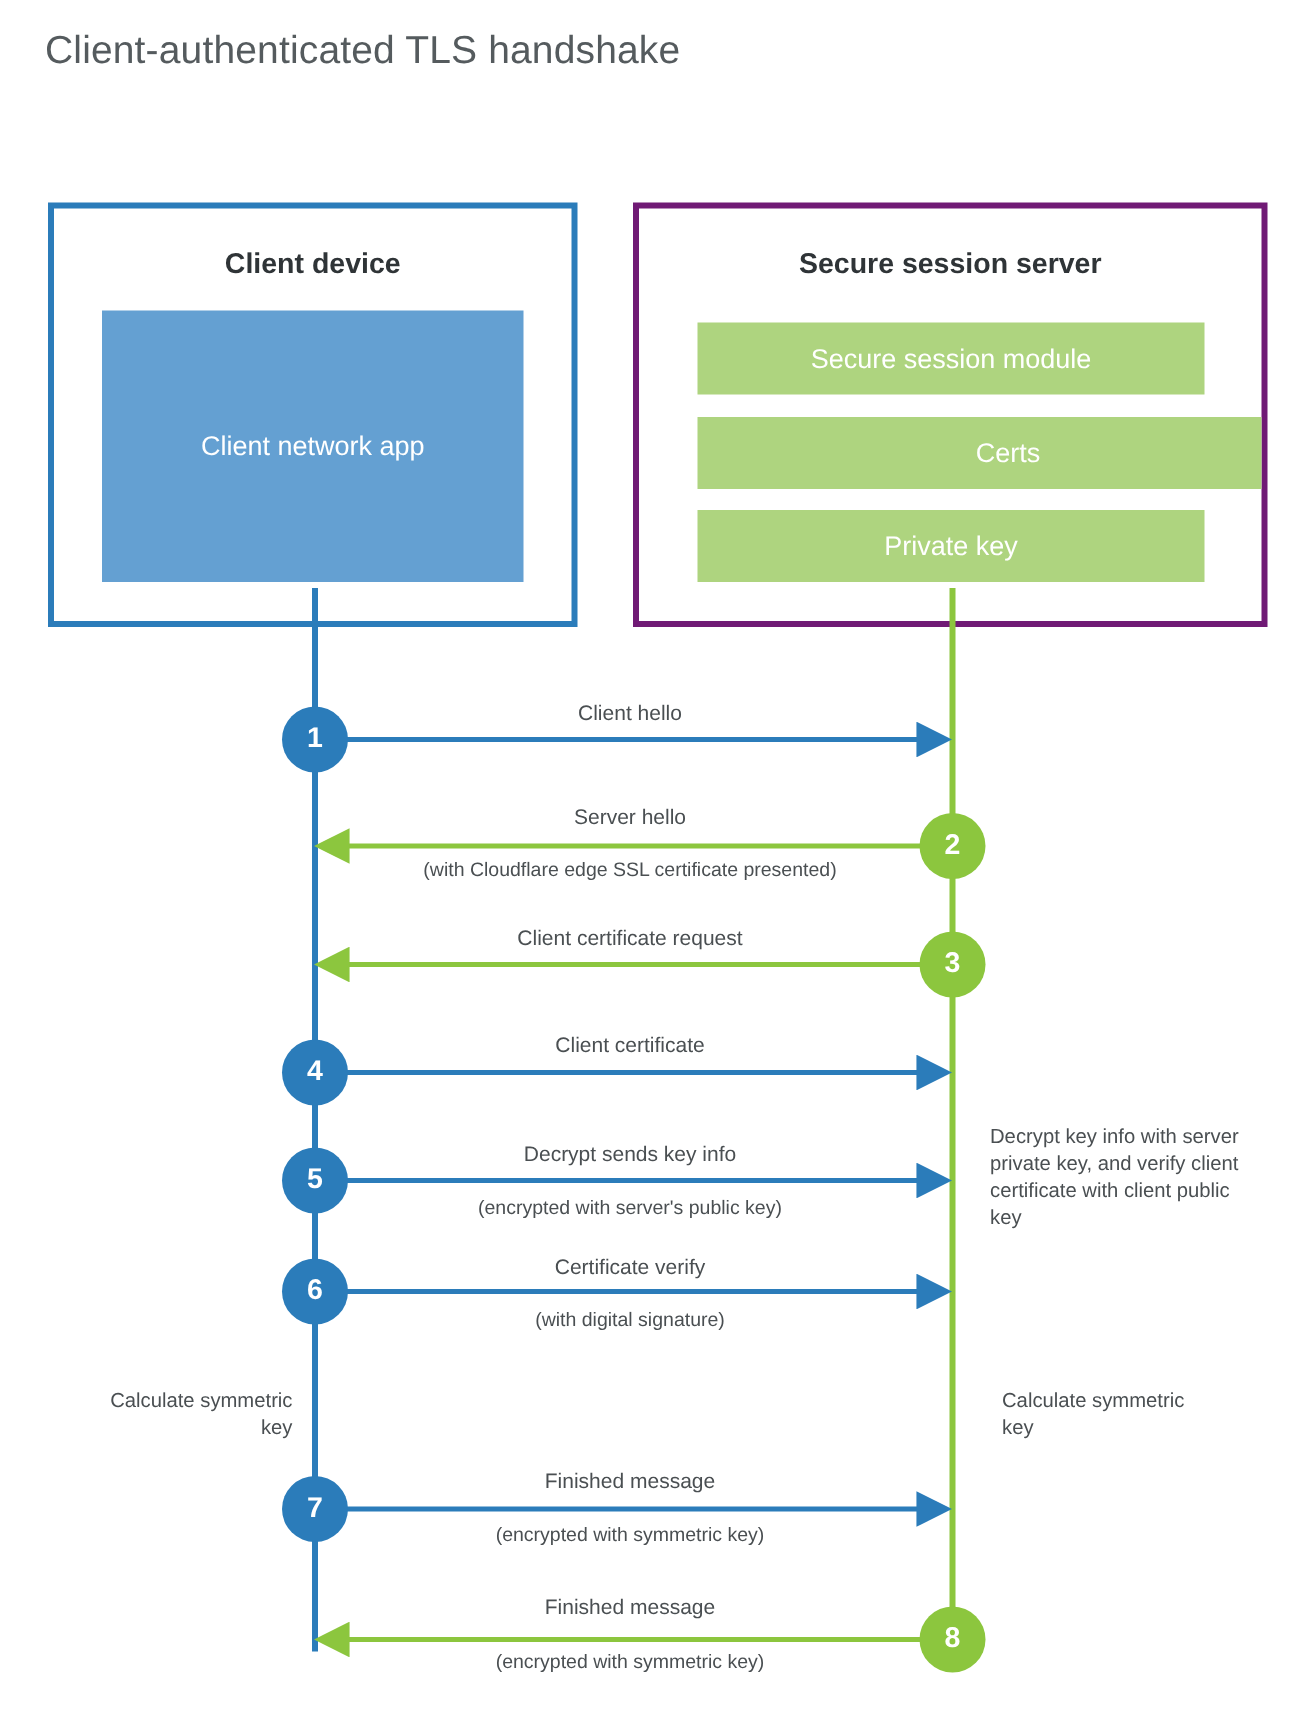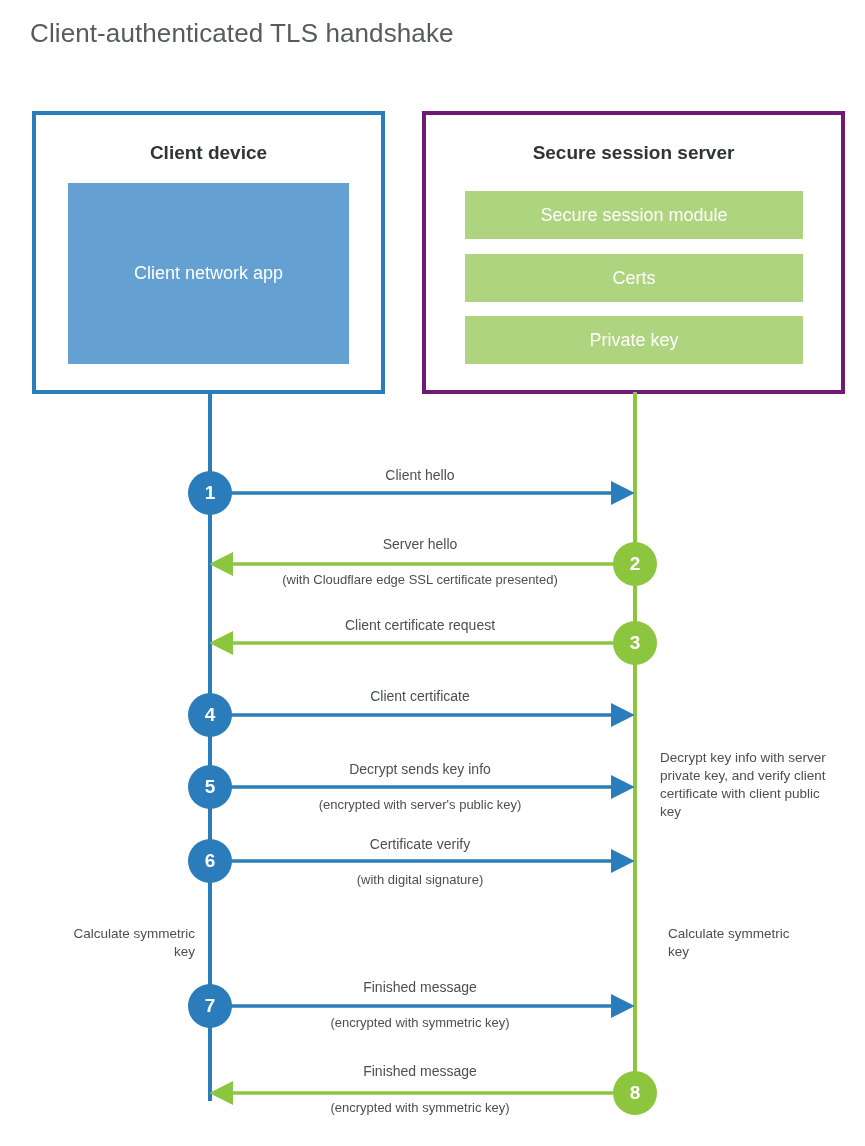--- a/index.html
+++ b/index.html
@@ -25,20 +25,21 @@
     color: #555b5e;
     letter-spacing: 0.1px;
     white-space: nowrap;
   }
 
   
   .party-box {
     position: absolute;
     background: #ffffff;
     box-sizing: border-box;
+    margin-top: 24px;
   }
   #client-box {
     left: 32px;
     top: 111px;
     width: 353px;
     height: 283px;
     border: 4px solid #2b7cba;
   }
   #server-box {
     left: 422px;
@@ -81,21 +82,21 @@
     height: 48px;
     background: #aed47f;
     color: #ffffff;
     font-size: 18px;
     display: flex;
     align-items: center;
     justify-content: center;
     text-align: right;
   }
   #server-bar-0 { top: 76px; }
-  #server-bar-1 { top: 139px; }
+  #server-bar-1 { top: 139px; padding-left: 38px; }
   #server-bar-2 { top: 201px; }
 
   
   .lifeline {
     position: absolute;
     width: 4px;
   }
   #client-lifeline {
     left: 208px;
     top: 392px;

